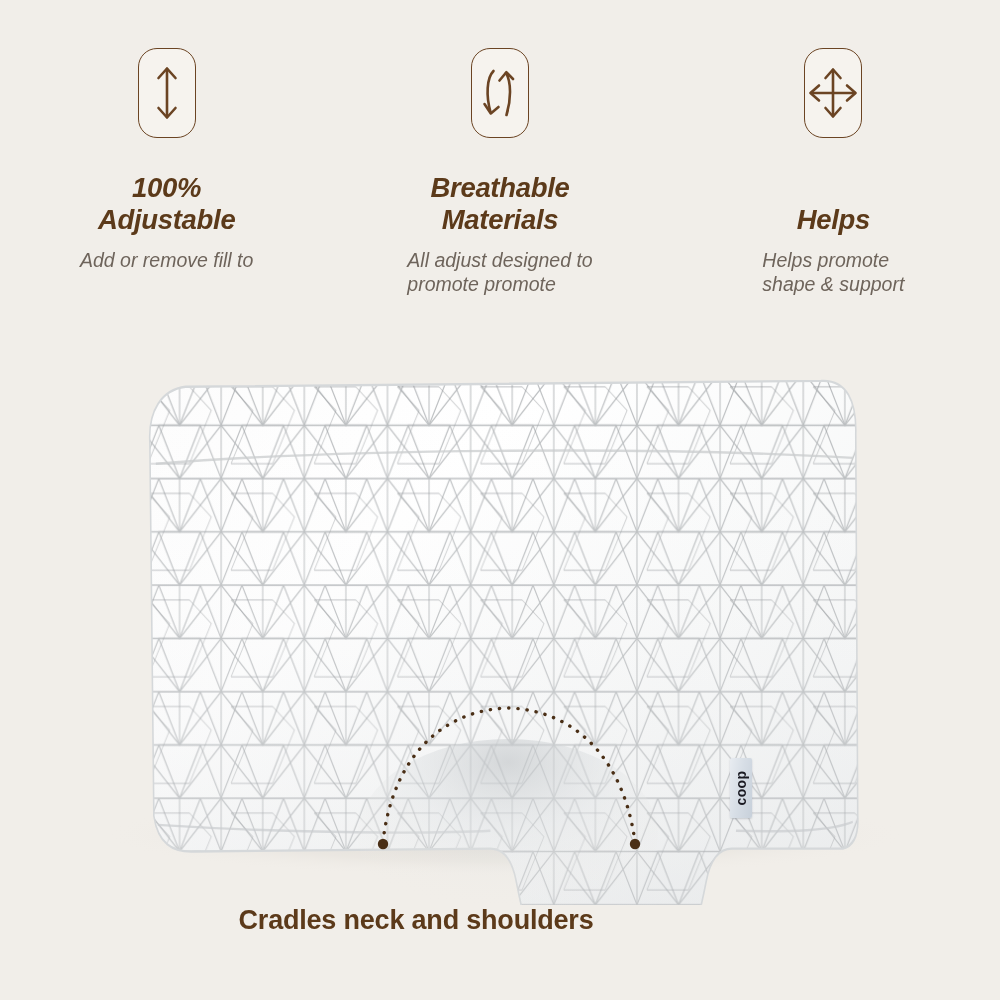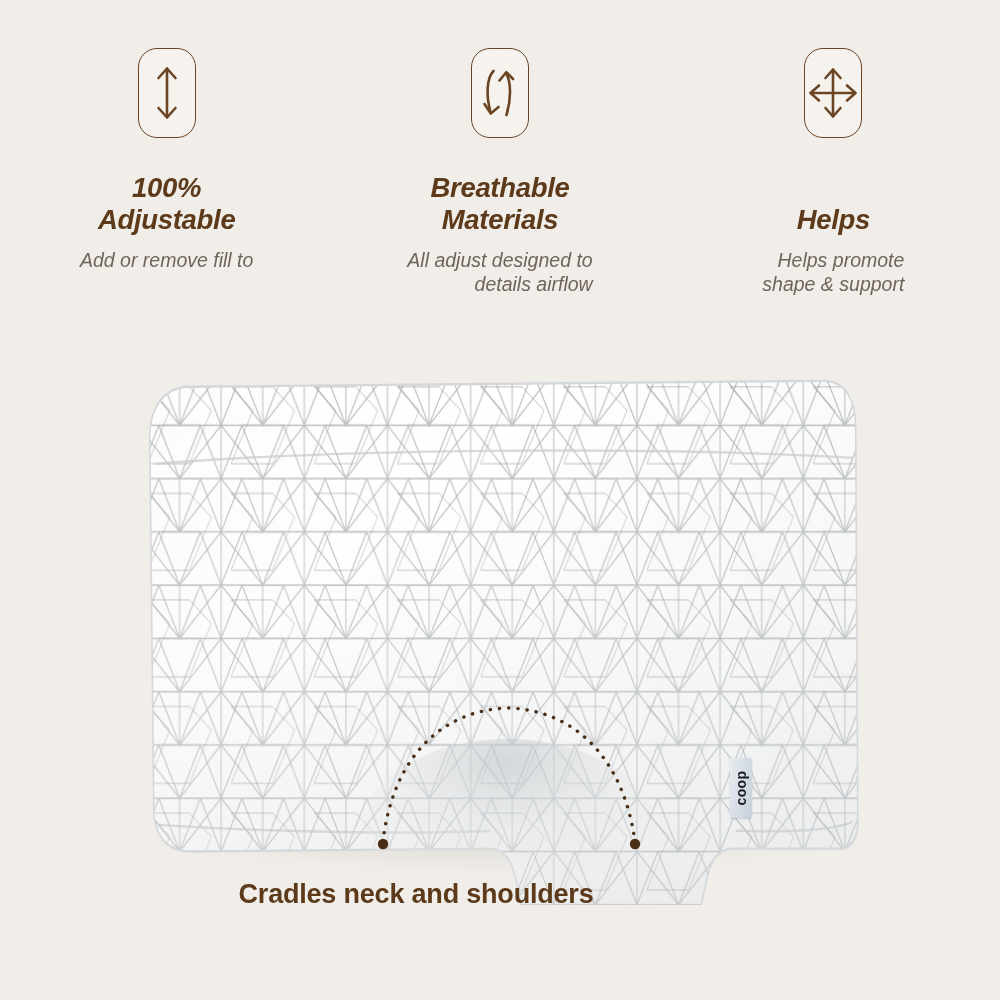--- a/index.html
+++ b/index.html
@@ -54,21 +54,21 @@
     text-align: center;
     line-height: 1.18;
     letter-spacing: -0.3px;
     max-width: 260px;
   }
   .feature-desc {
     margin-top: 11px;
     font-size: 19.5px;
     font-weight: normal;
     color: #6E645B;
-    text-align: right;
+    text-align: left;
     line-height: 1.25;
     max-width: 250px;
   }
 
   
   .pillow-stage {
     position: absolute;
     left: 0;
     top: 330px;
     width: 1000px;
@@ -103,21 +103,21 @@
     color: #1A1A22;
     letter-spacing: 0.4px;
     white-space: nowrap;
     font-family: "Liberation Sans", sans-serif;
   }
 
   
   .caption {
     position: absolute;
     left: 0;
-    top: 879px;
+    top: 905px;
     width: 832px;
     text-align: center;
     font-size: 27px;
     font-weight: bold;
     color: #5C3A1A;
     letter-spacing: -0.2px;
   }
 </style>
 </head>
 <body>
@@ -151,21 +151,21 @@
         <path d="M26.5 53 C 31.5 37, 31 19, 26 11"></path>
         <polyline points="19.5,18.5 26.3,10.2, 33,17"></polyline>
       </svg>
     </div>
     <div class="feature-title">
       <span>Breathable</span><br>
       <span>Materials</span>
     </div>
     <div class="feature-desc">
       <span>All adjust designed to</span><br>
-      <span>details airflow</span>
+      <span>promote promote</span>
     </div>
   </div>
 
   <div class="feature">
     <div class="icon-badge">
       <svg width="52" height="58" viewBox="0 0 52 58" fill="none" stroke="#6B4423" stroke-width="2.6" stroke-linecap="round" stroke-linejoin="round">
         <line x1="26" y1="6" x2="26" y2="52"></line>
         <line x1="4" y1="29" x2="48" y2="29"></line>
         <polyline points="18.5,14 26,5.5 33.5,14"></polyline>
         <polyline points="18.5,44 26,52.5 33.5,44"></polyline>

